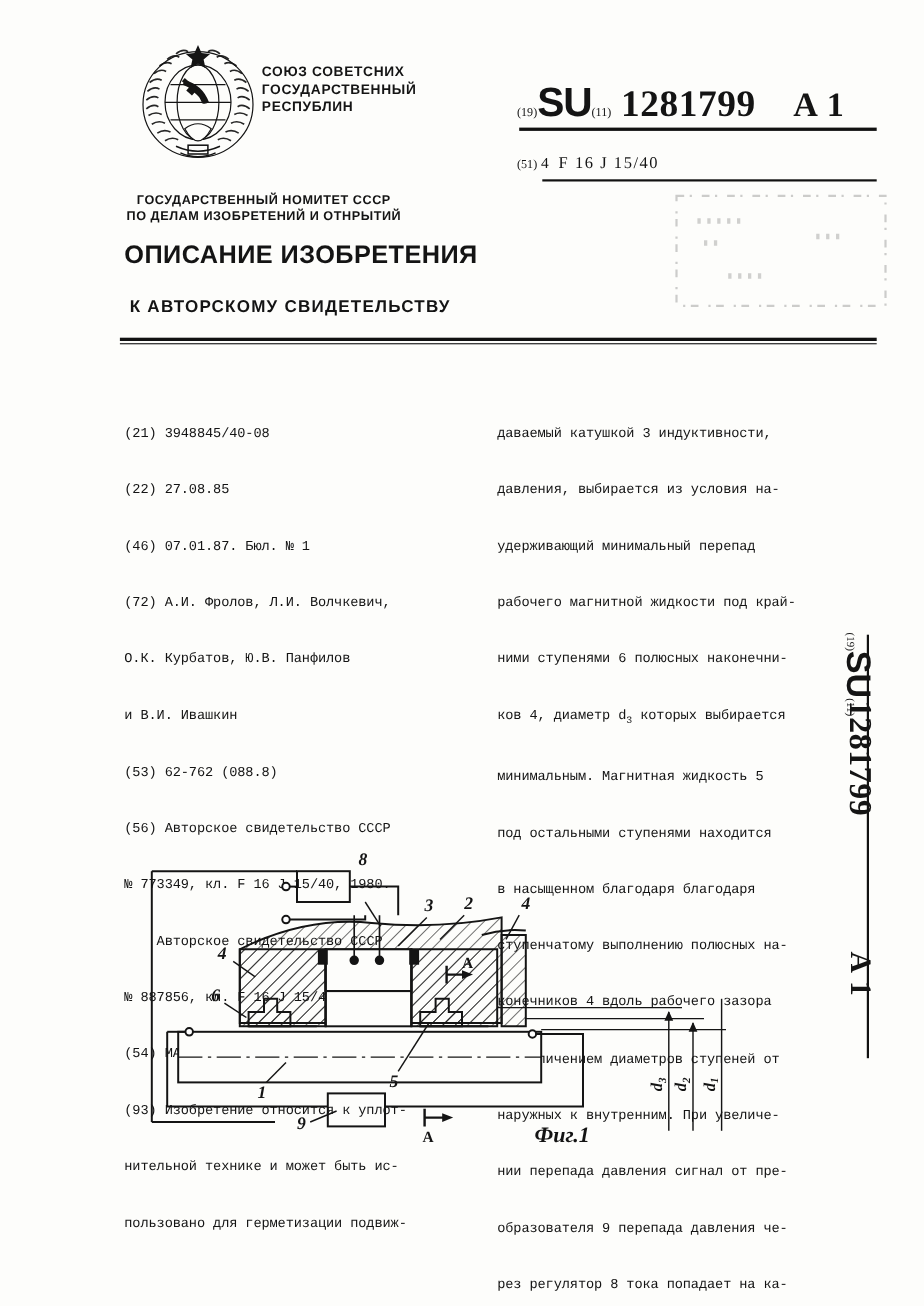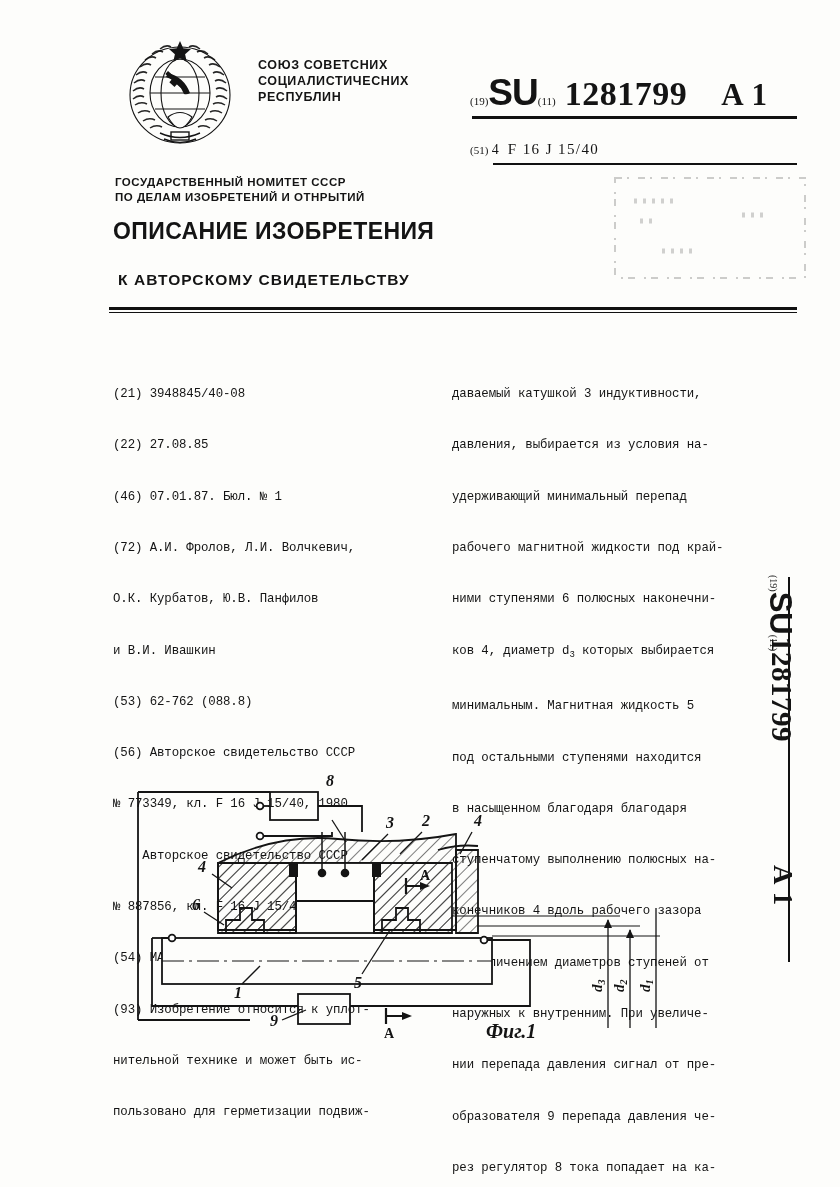--- a/index.html
+++ b/index.html
@@ -13,21 +13,20 @@
   }
   .page{position:absolute;inset:0;}
 
   
   .emblem{position:absolute;left:124px;top:33px;width:112px;height:118px;}
   .org{
     position:absolute;left:238px;top:57px;
     font-family:"Liberation Sans", sans-serif;
     font-weight:bold;font-size:12.5px;line-height:16px;
     letter-spacing:.6px;
-    margin-left:20px;
   }
   .org div{white-space:nowrap;}
 
   .docnum{
     position:absolute;left:470px;top:72px;
     font-family:"Liberation Serif", serif;
     white-space:nowrap;
     text-align:center;
   }
   .docnum .small{font-size:11px;vertical-align:baseline;}
@@ -37,21 +36,21 @@
   .numrule{position:absolute;left:472px;top:116px;width:325px;height:2.5px;background:#111;}
 
   .ipc{position:absolute;left:470px;top:141px;font-size:14px;white-space:nowrap;}
   .ipc .small{font-size:11px;}
   .ipc .cls{margin-left:9px;letter-spacing:1.4px;font-size:15px;}
   .ipcrule{position:absolute;left:493px;top:163px;width:304px;height:1.6px;background:#111;}
 
   .committee{
     position:absolute;left:115px;top:175px;
     font-family:"Liberation Sans", sans-serif;
-    font-weight:bold;font-size:11.5px;line-height:15px;letter-spacing:.5px;
+    font-weight:bold;font-size:11.5px;line-height:15px;letter-spacing:.5px;text-align:center;
   }
 
   .bigtitle{
     position:absolute;left:113px;top:218px;
     font-family:"Liberation Sans", sans-serif;
     font-weight:bold;font-size:23px;letter-spacing:.4px;
     white-space:nowrap;
   }
   .subtitle{
     position:absolute;left:118px;top:271px;
@@ -137,21 +136,21 @@
         <path d="M36 100 q20 9 40 0"></path>
         <path d="M40 106 q16 7 32 0"></path>
         <rect x="47" y="99" width="18" height="8"></rect>
       </g>
       <path d="M44 84 q12 -9 24 0 q-12 22 -24 0 z" fill="#fdfdfb" stroke="#141414" stroke-width="1.1"></path>
     </svg>
   </div>
 
   <div class="org">
     <div>СОЮЗ СОВЕТСНИХ</div>
-    <div>СОЦИАЛИСТИЧЕСНИХ</div>
+    <div>ГОСУДАРСТВЕННЫЙ</div>
     <div>РЕСПУБЛИН</div>
   </div>
 
   <div class="docnum">
     <span class="small">(19)</span><span class="su">SU</span><span class="small">(11)</span><span class="num">1281799</span><span class="kind">A 1</span>
   </div>
   <div class="numrule"></div>
 
   <div class="ipc">
     <span class="small">(51)</span>

